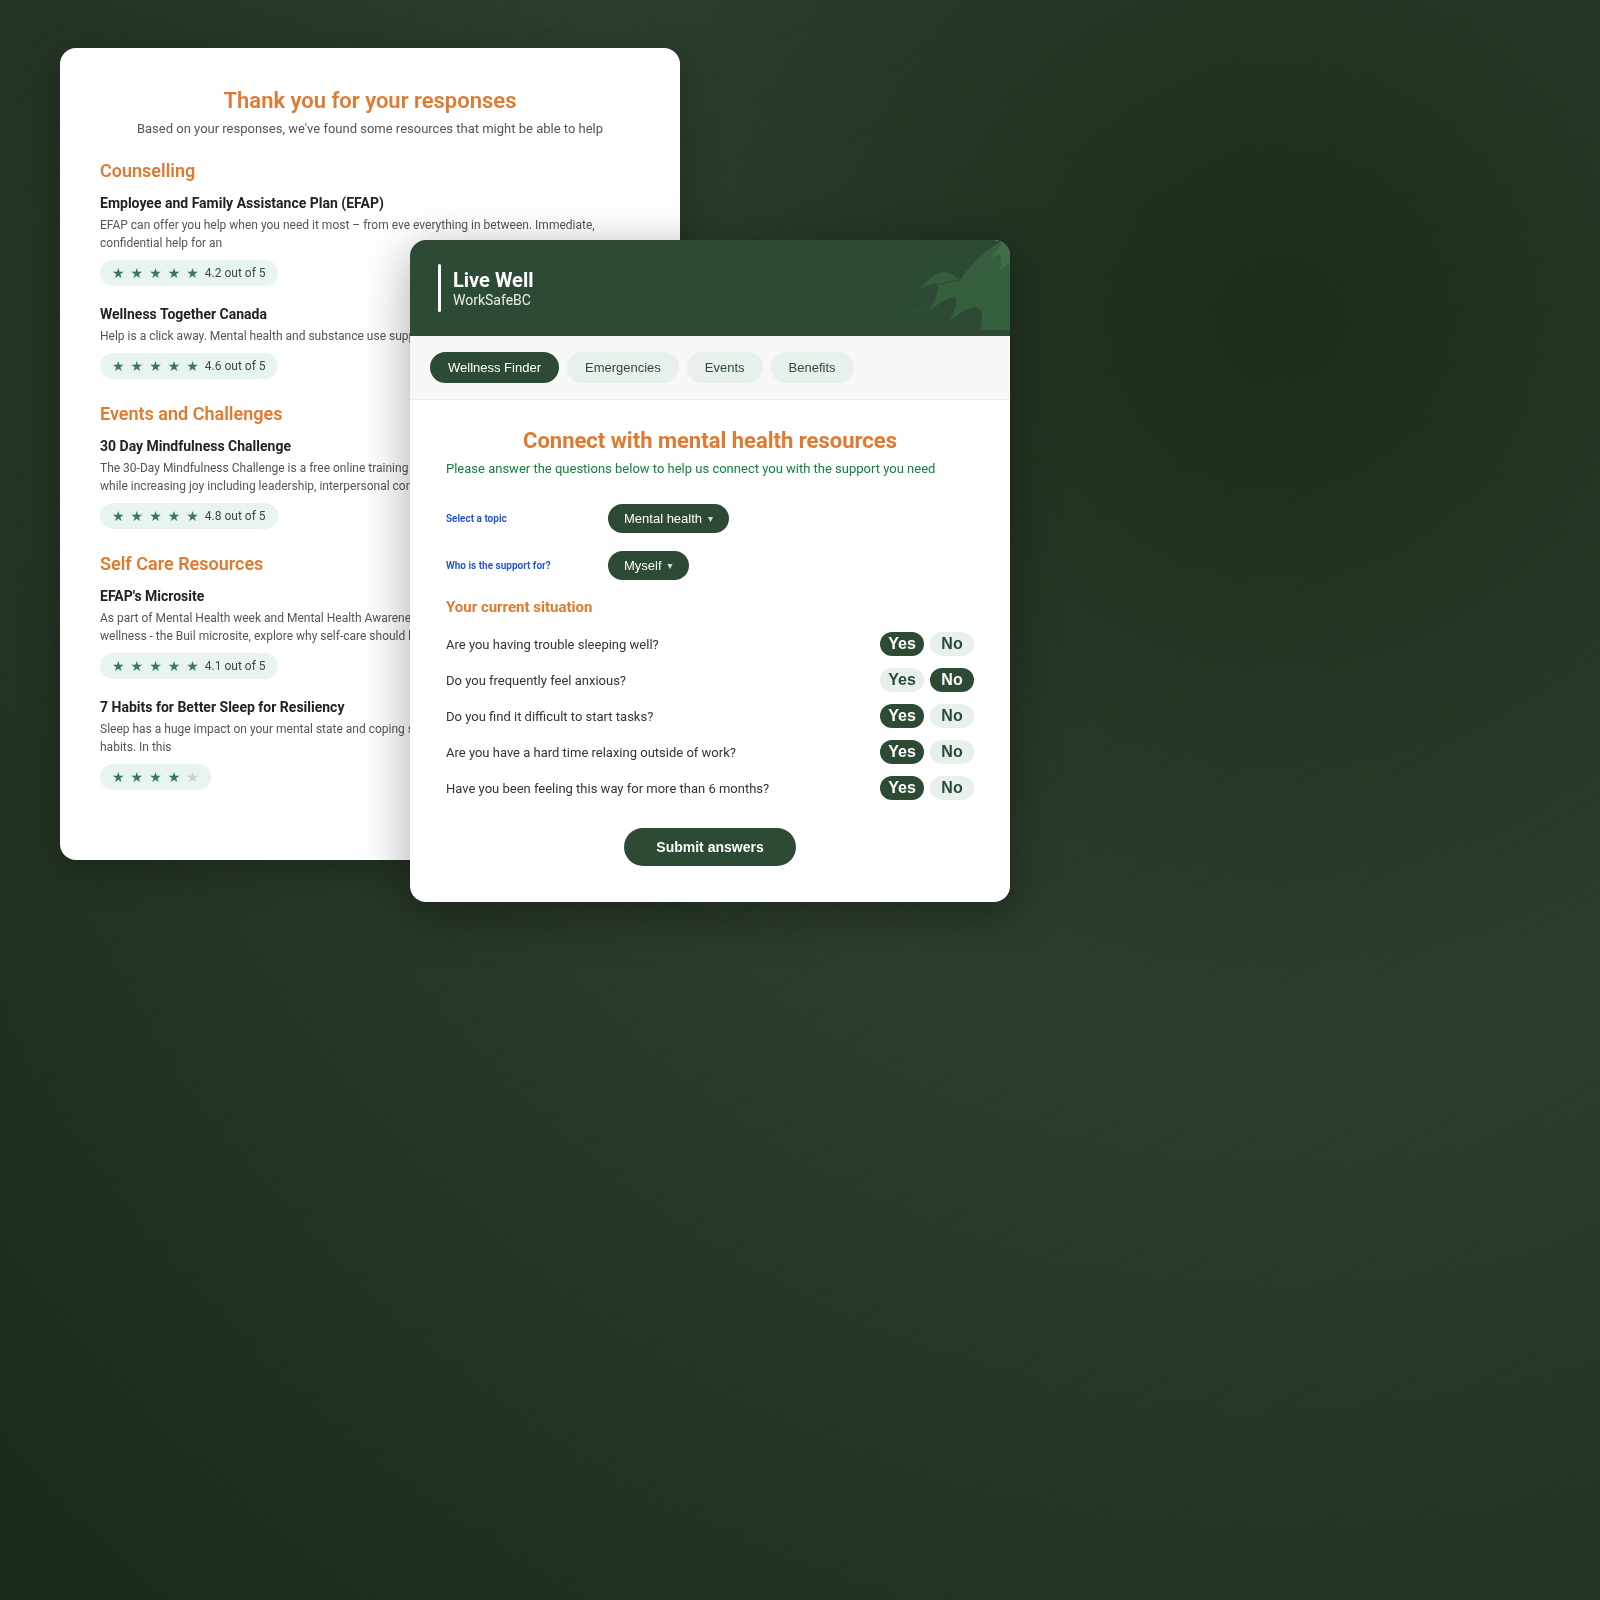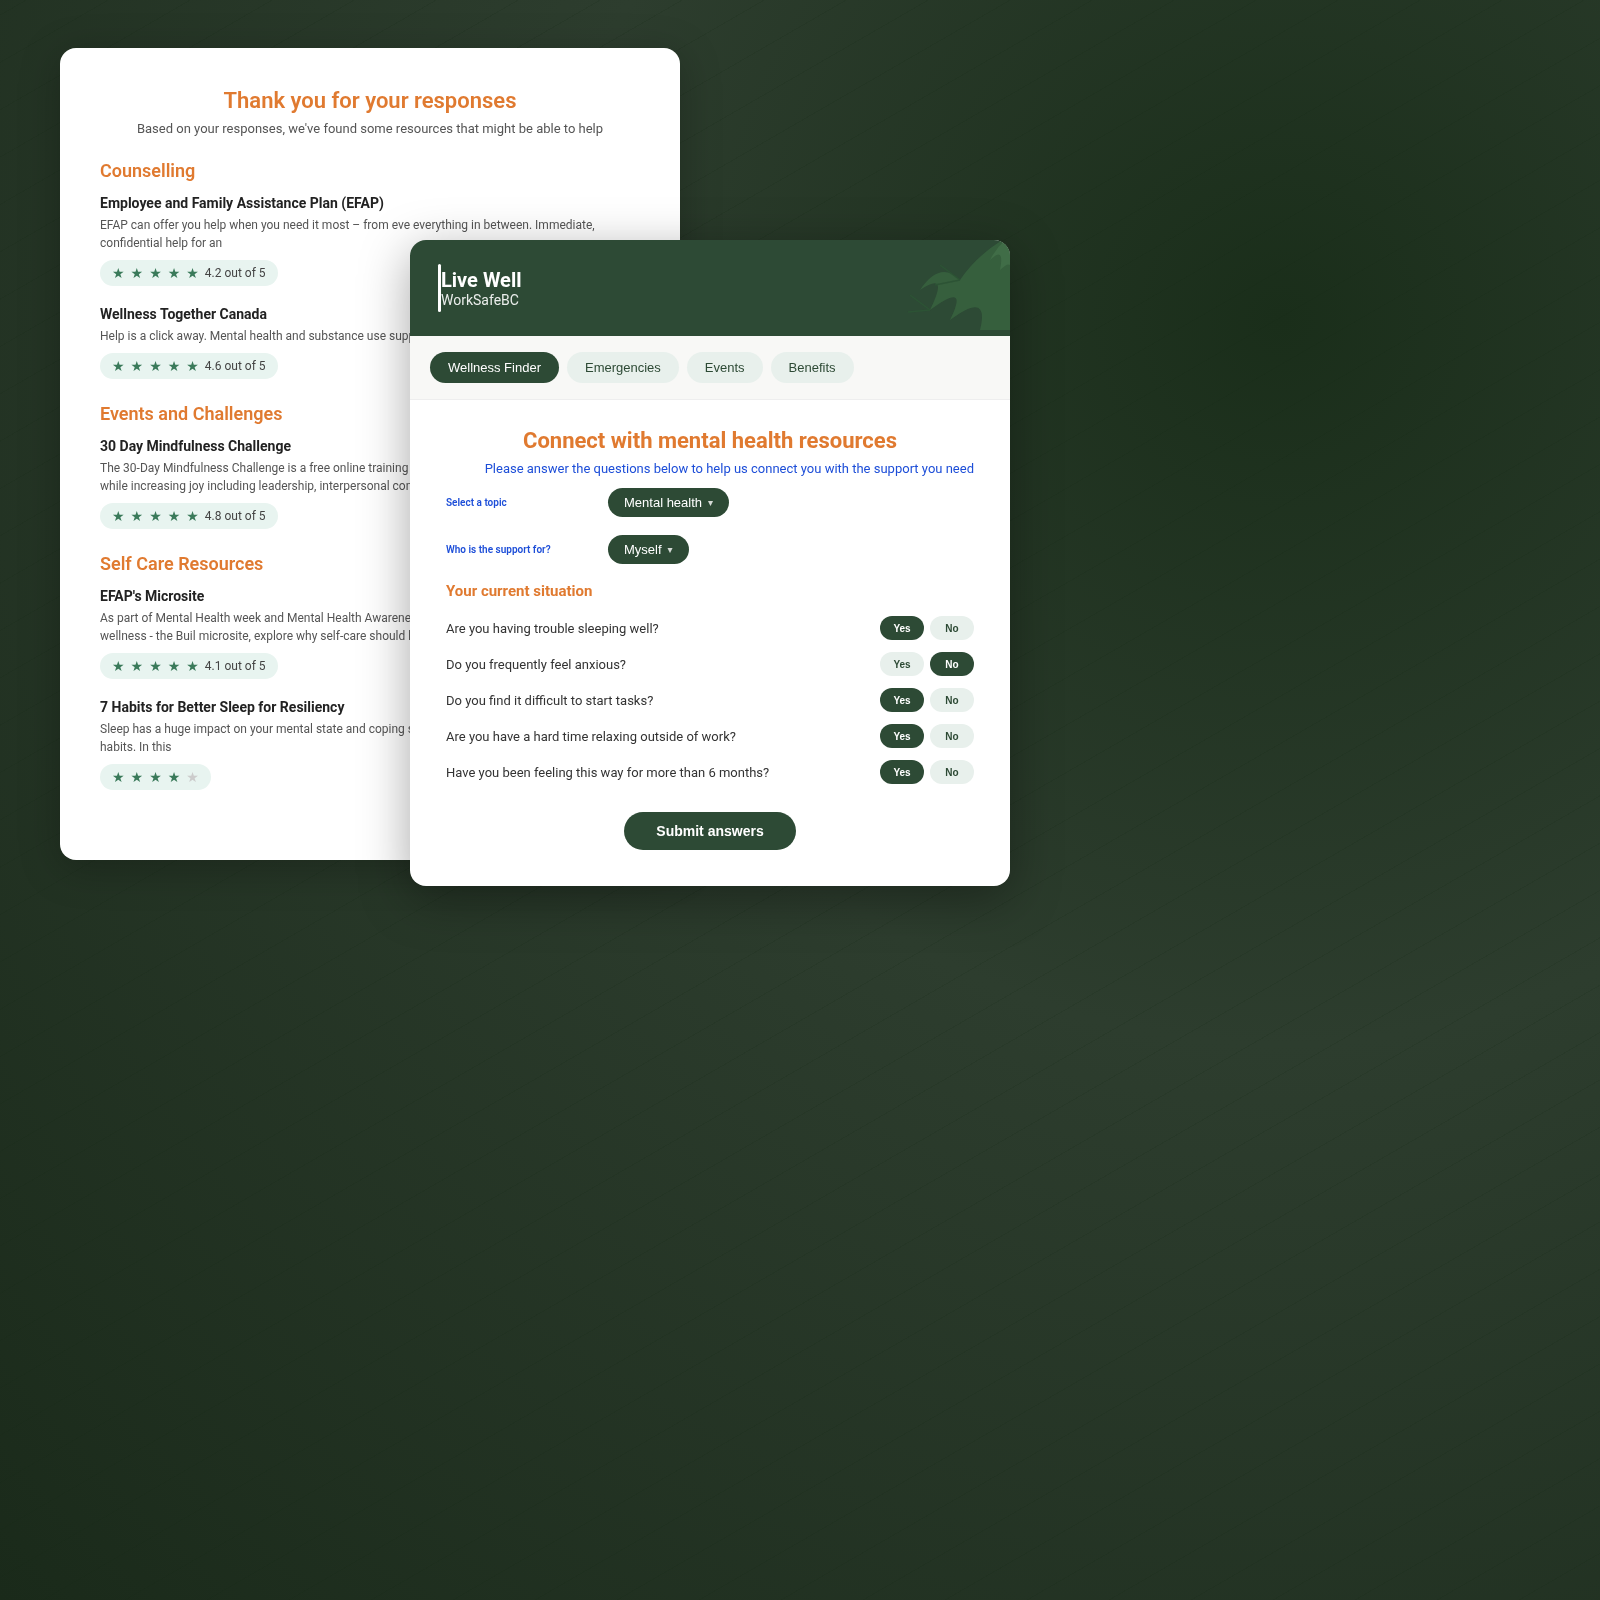--- a/index.html
+++ b/index.html
@@ -127,20 +127,21 @@
       display: flex;
       align-items: center;
       justify-content: space-between;
       position: relative;
       min-height: 90px;
     }
 
     .front-header-brand {
       display: flex;
       align-items: center;
+      gap: 12px;
     }
 
     .brand-bar {
       width: 3px;
       height: 48px;
       background: #fff;
       border-radius: 2px;
     }
 
     .brand-text {
@@ -203,24 +204,24 @@
 
     .main-title {
       color: #e07a30;
       font-size: 22px;
       font-weight: 700;
       text-align: center;
       margin-bottom: 8px;
     }
 
     .main-subtitle {
-      color: #1d4ed8;
+      color: #15803d;
       font-size: 13px;
-      text-align: right;
-      margin-bottom: 12px;
+      text-align: left;
+      margin-bottom: 28px;
     }
 
     .form-row {
       display: flex;
       align-items: center;
       gap: 12px;
       margin-bottom: 18px;
     }
 
     .form-label {
@@ -272,21 +273,21 @@
     .yn-group {
       display: flex;
       gap: 6px;
     }
 
     .yn-btn {
       width: 44px;
       height: 24px;
       border-radius: 15px;
       border: none;
-      font-size: 10px;
+      font-size: 16px;
       font-weight: 600;
       cursor: pointer;
     }
 
     .yn-btn.yes-active {
       background: #2d4a35;
       color: #fff;
     }
 
     .yn-btn.no-active {

